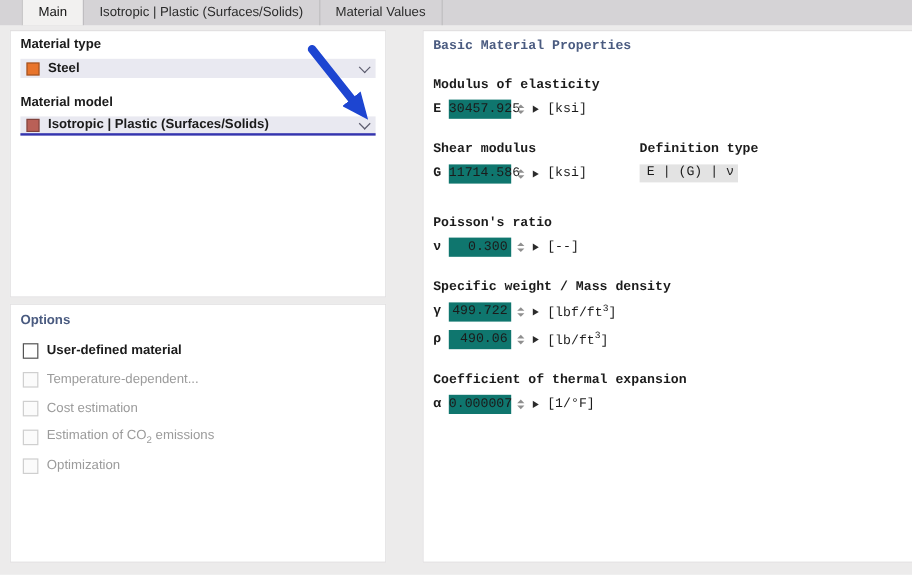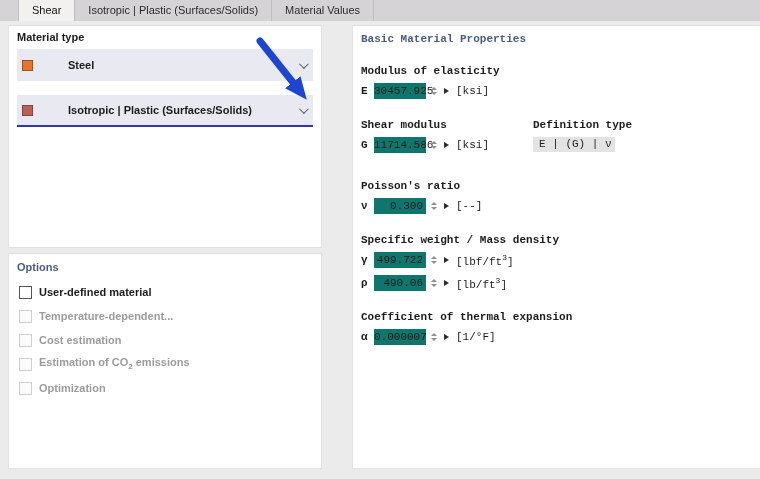--- a/index.html
+++ b/index.html
@@ -16,32 +16,32 @@
   
   .panel { position:absolute; background:#ffffff; border:1px solid #e2e0e1; }
   .panel-categories { left:8px; top:25px; width:314px; height:223px; padding:5px 8px; }
   .panel-options    { left:8px; top:253px; width:314px; height:216px; padding:5px 8px; }
   .panel-props      { left:352px; top:25px; width:419px; height:444px; padding:5px 8px;font-family:Liberation Mono, monospace; }
 
   .section-title { font-size:11px; font-weight:bold; color:#4a5b80; margin:2px 0 12px 0; }
   .field-label { font-size:11px; font-weight:bold; color:#1b1b1b; margin-bottom:6px; }
 
   
-  .dropdown { height:32px; background:#e9e9f1; display:flex; align-items:center; padding:0 7px 0 5px; margin-bottom:14px; cursor:pointer;gap:28px; }
+  .dropdown { height:16px; background:#e9e9f1; display:flex; align-items:center; padding:0 7px 0 5px; margin-bottom:14px; cursor:pointer; }
   .dropdown.focused { border-bottom:2px solid #3434ae; }
   .swatch { width:11px; height:11px; display:inline-block; border:1px solid rgba(0,0,0,.3); flex:0 0 auto; }
   .dd-text { font-size:11px; font-weight:bold; color:#1b1b1b; margin-left:7px; flex:1 1 auto; white-space:nowrap; overflow:hidden; }
   .chevron { width:7px; height:7px; border-right:1.4px solid #5c5c6e; border-bottom:1.4px solid #5c5c6e; transform:rotate(45deg) translateY(-2px); flex:0 0 auto; }
 
   
   .check-row { display:flex; align-items:center; margin:0 0 10px 2px; height:14px; }
   .checkbox { width:13px; height:13px; background:#fff; border:1px solid #545454; flex:0 0 auto; }
   .check-row.disabled .checkbox { border-color:#cfcfcf; background:#fbfbfb; }
   .check-label { font-size:11px; font-weight:bold; color:#1b1b1b; margin-left:7px; white-space:nowrap; }
-  .check-row.disabled .check-label { color:#9b9b9b; font-weight:bold; }
+  .check-row.disabled .check-label { color:#9b9b9b; font-weight:normal; }
   sub.small { font-size:8px; } sup.small { font-size:8px; }
 
   
   .group { margin-bottom:15px;margin-top:20px; }
   .group-label { font-size:11px; font-weight:bold; color:#1b1b1b; margin-bottom:6px; }
   .vrow { display:flex; align-items:center; height:16px; margin-bottom:7px; }
   .sym { width:13px; font-size:11px; font-weight:bold; color:#1b1b1b; flex:0 0 auto; }
   .vfield { width:52px; height:16px; background:#0f766e; font-size:11px; color:#1b1b1b; text-align:right; padding:2px 3px 0 0; flex:0 0 auto; }
   .spin { display:flex; flex-direction:column; justify-content:center; align-items:center; width:10px; height:16px; margin-left:3px; flex:0 0 auto; cursor:pointer; }
   .spin-up { width:0; height:0; border-left:3px solid transparent; border-right:3px solid transparent; border-bottom:3px solid #8f8f8f; margin-bottom:2px; }
@@ -55,34 +55,35 @@
 
   
   .arrow-svg { position:absolute; left:238px; top:28px; width:100px; height:92px; z-index:9; pointer-events:none; }
 </style>
 </head>
 <body>
 
 <div class="screen">
 
   <div class="tabbar">
-    <div class="tab active">Shear</div>
+    <div class="tab active">Main</div>
     <div class="tab">Isotropic | Plastic (Surfaces/Solids)</div>
     <div class="tab">Material Values</div>
   </div>
 
   <div class="panel panel-categories">
 
     <div class="field-label">Material type</div>
     <div class="dropdown">
       <span class="swatch" style="background-color: rgb(232, 116, 44);"></span>
       <span class="dd-text">Steel</span>
       <span class="chevron"></span>
     </div>
 
+    <div class="field-label">Material model</div>
     <div class="dropdown focused">
       <span class="swatch" style="background-color: rgb(185, 96, 87);"></span>
       <span class="dd-text">Isotropic | Plastic (Surfaces/Solids)</span>
       <span class="chevron"></span>
     </div>
   </div>
 
   <div class="panel panel-options">
     <div class="section-title">Options</div>
 

